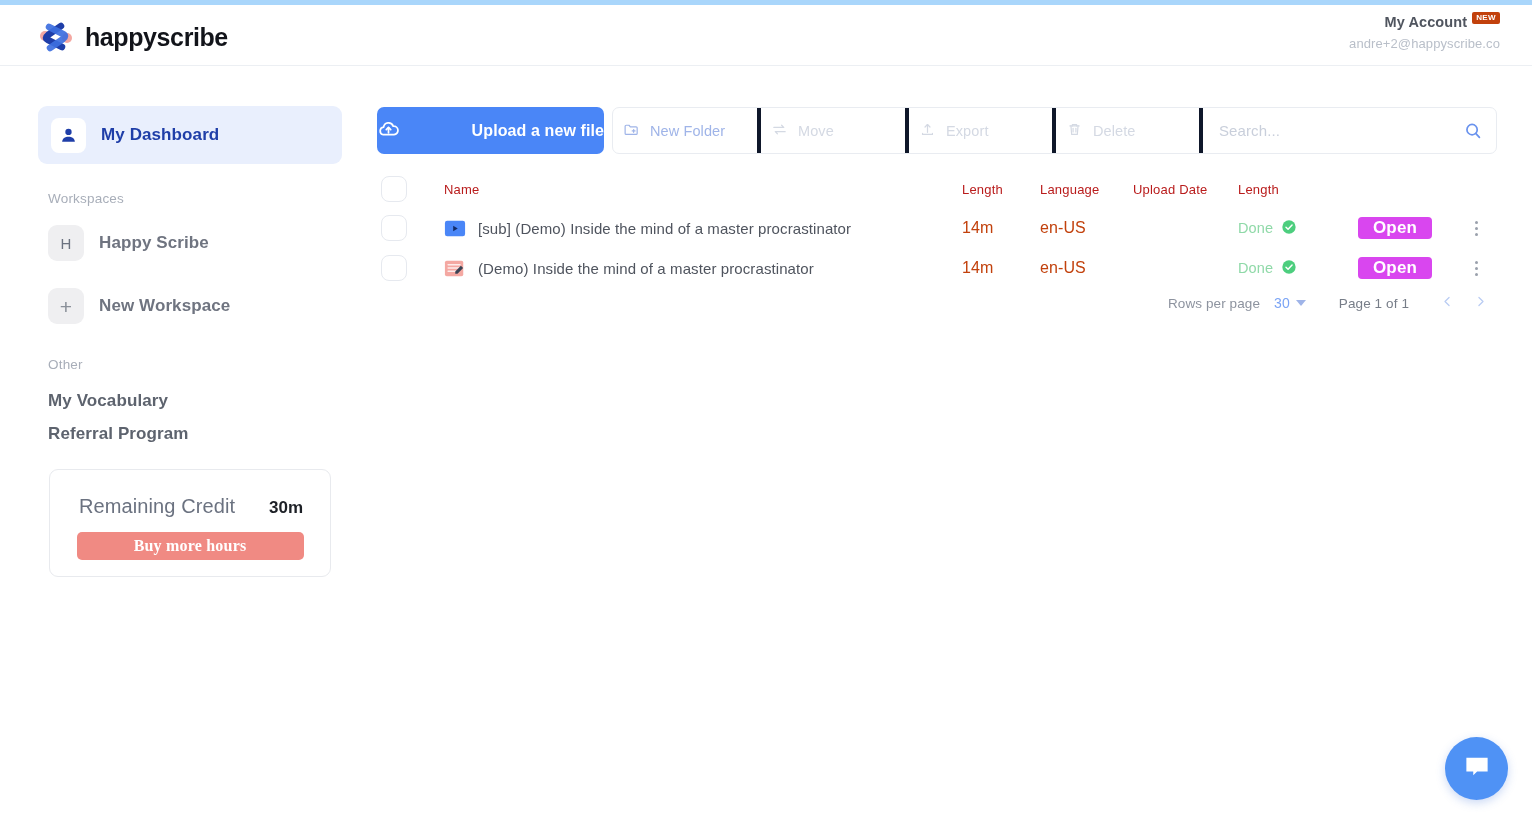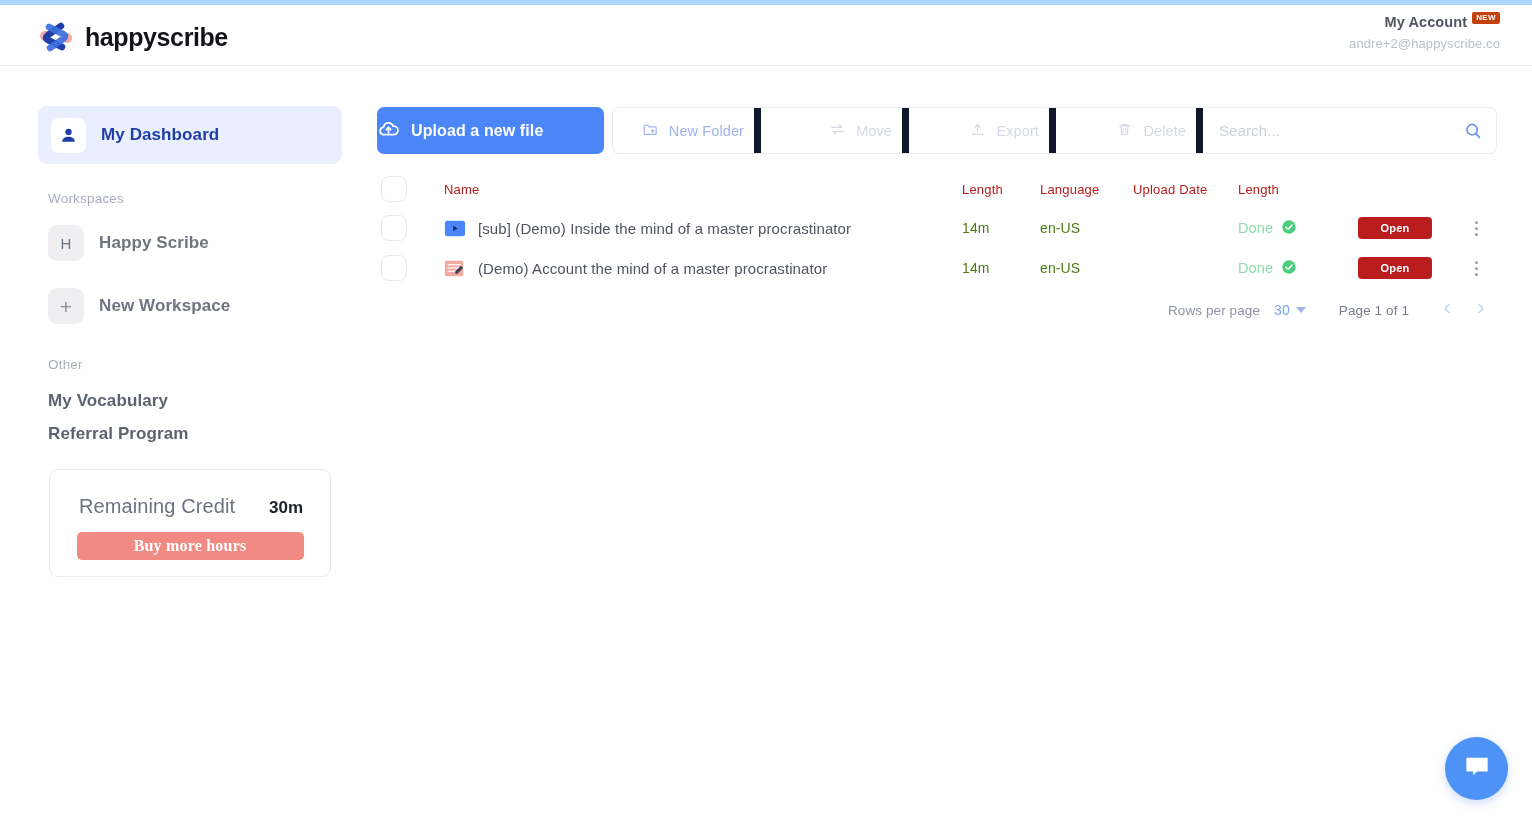--- a/index.html
+++ b/index.html
@@ -128,32 +128,32 @@
 
   .toolbar {
     position: absolute; left: 2px; top: 41px;
     width: 1120px; height: 47px;
     display: flex; align-items: stretch;
   }
   .upload-btn {
     width: 227px; background: #4a86f7; border: none; border-radius: 7px;
     color: #fff; font-family: inherit; font-size: 16px; font-weight: bold;
     letter-spacing: 0.1px; cursor: pointer;
-    display: flex; align-items: center; justify-content: flex-start; gap: 11px;
+    display: flex; align-items: center; justify-content: space-between; gap: 11px;
     flex: 0 0 auto;
   }
   .tool-group {
     margin-left: 8px; flex: 1 1 auto; display: flex; align-items: stretch;
     border: 1px solid #e9ecf1; border-radius: 7px; background: #fff; overflow: hidden;
   }
   .tool-btn {
-    display: flex; align-items: center; justify-content: flex-end; gap: 10px;
+    display: flex; align-items: center; justify-content: flex-start; gap: 10px;
     font-family: inherit; font-size: 14.5px; letter-spacing: 0.1px;
     background: transparent; border: none; cursor: pointer;
-    border-right: 7px solid #0f172a; padding: 0 10px;
+    border-right: 4px solid #0f172a; padding: 0 10px;
   }
   .tb-newfolder { width: 148px; color: #9fb4e8; font-weight: normal; }
   .tb-move { width: 148px; color: #d4d9e3; }
   .tb-export { width: 147px; color: #d4d9e3; }
   .tb-delete { width: 147px; color: #d4d9e3; }
   .search-wrap {
     flex: 1 1 auto; display: flex; align-items: center; position: relative;
     padding: 0 16px 0 16px;
   }
   .search-input {
@@ -188,36 +188,36 @@
     background: #fff; cursor: pointer; display: block;
   }
 
   .trow {
     height: 40px; display: flex; align-items: center;
     font-size: 15px; color: #4b515c; letter-spacing: 0.1px;
   }
   .row-name { display: flex; align-items: center; gap: 0; }
   .file-icon { width: 22px; height: 19px; flex: 0 0 22px; margin-right: 12px; }
   .row-title { color: #4f545e; font-size: 15px; }
-  .cell-muted { color: #4d7c0f; font-size: 14px; }
+  .cell-muted { color: #c2410c; font-size: 16px; }
   .status-cell { display: flex; align-items: center; gap: 8px; }
   .status-text { color: #8fd9a8; font-size: 14.5px; }
   .open-btn {
     width: 74px; height: 22px; border: none; border-radius: 4px;
-    background: #b91c1c; color: #fff; font-family: inherit;
-    font-size: 11px; font-weight: bold; letter-spacing: 0.2px; cursor: pointer;
+    background: #d946ef; color: #fff; font-family: inherit;
+    font-size: 17px; font-weight: bold; letter-spacing: 0.2px; cursor: pointer;
   }
   .kebab {
     background: none; border: none; cursor: pointer; padding: 3px;
     display: flex; flex-direction: column; gap: 3px; align-items: center;
   }
   .kebab i { width: 3px; height: 3px; border-radius: 50%; background: #9aa0ac; display: block; }
 
   .pagination {
-    position: absolute; left: 2px; top: 231px; width: 1120px;
+    position: absolute; left: 2px; top: 224px; width: 1120px;
     display: flex; align-items: center; justify-content: flex-end; gap: 0;
     font-size: 13.5px; color: #8d939f; letter-spacing: 0.1px;
   }
   .rows-label { color: #8d939f; }
   .rows-select {
     margin-left: 14px; display: flex; align-items: center; gap: 6px;
     color: #7ba4f5; cursor: pointer; font-size: 14px;
   }
   .caret-down {
     width: 0; height: 0; border-left: 5px solid transparent;
@@ -437,21 +437,21 @@
           <span class="cbox"></span>
         </div>
         <div class="col-name row-name">
           <span class="file-icon">
             <svg width="22" height="19" viewBox="0 0 24 20">
               <rect x="1" y="1.5" width="20" height="17" rx="2" fill="#f4a8a2"></rect>
               <path d="M4.5 6h13M4.5 9.5h13M4.5 13h9" stroke="#fdeceb" stroke-width="1.6" stroke-linecap="round"></path>
               <path d="M21.5 7.5 14 15v3h3l7.5-7.5z" fill="#3a4354" transform="translate(-2.5,-1.5) scale(0.82) translate(4,3)"></path>
             </svg>
           </span>
-          <span class="row-title">(Demo) Account the mind of a master procrastinator</span>
+          <span class="row-title">(Demo) Inside the mind of a master procrastinator</span>
         </div>
         <div class="col-len cell-muted">14m</div>
         <div class="col-lang cell-muted">en-US</div>
         <div class="col-date cell-muted"></div>
         <div class="col-status status-cell">
           <span class="status-text">Done</span>
           <span>
             <svg width="16" height="16" viewBox="0 0 24 24">
               <circle cx="12" cy="12" r="10" fill="#4dce7e"></circle>
               <path d="M7.5 12.4 10.6 15.4 16.6 9.1" stroke="#fff" stroke-width="2.2" fill="none" stroke-linecap="round" stroke-linejoin="round"></path>

